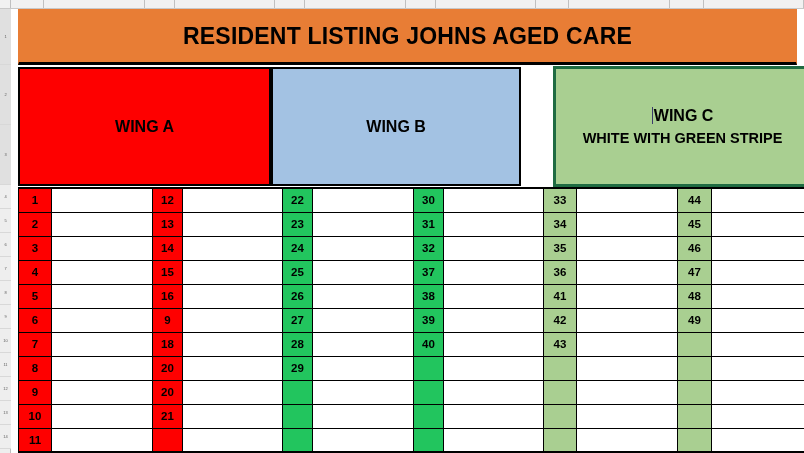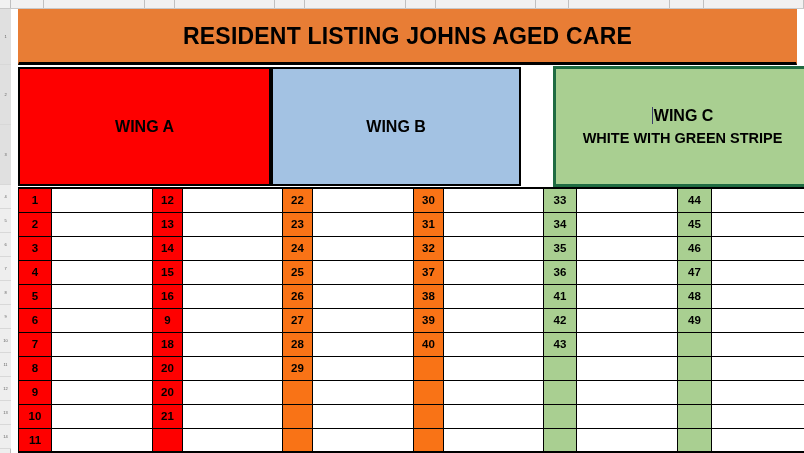--- a/index.html
+++ b/index.html
@@ -170,21 +170,21 @@
   .c-name3 { width: 101px; }
   .c-num4  { width: 30px; }
   .c-name4 { width: 100px; }
 
   .c-num5  { width: 33px; }
   .c-name5 { width: 101px; }
   .c-num6  { width: 34px; margin-left: 48px; }
   .c-name6 { width: 100px; }
 
   .fill-red   { background: #fe0000; }
-  .fill-blue  { background: #f97316; }
+  .fill-blue  { background: #22c55e; }
   .fill-green { background: #a9cf91; }
   .fill-white { background: #ffffff; }
 
   
   .sep-left  { border-left-width: 2px; }
   .sep-right { border-right-width: 2px; }
   tr.first-data td { border-top: 2px solid #000000; }
   tr.last-data td  { border-bottom: 3px solid #000000; }
 </style>
 </head>

